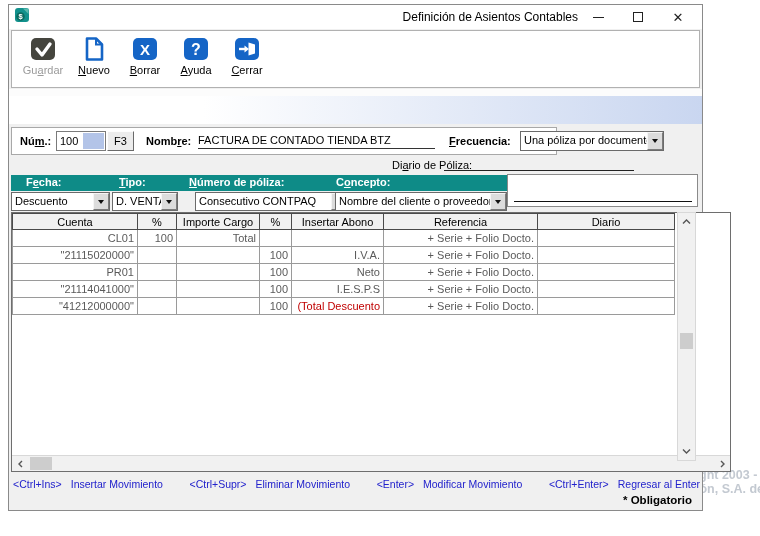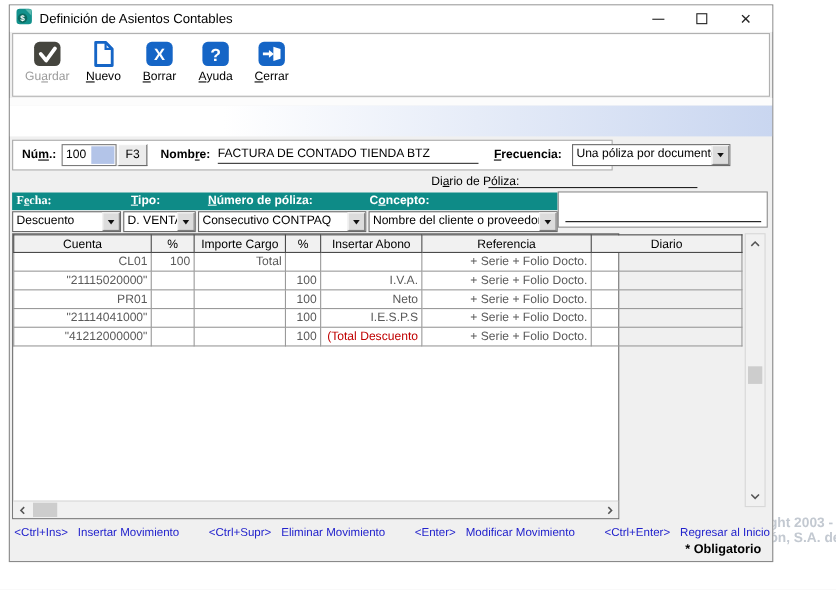--- a/index.html
+++ b/index.html
@@ -16,21 +16,21 @@
   .copyright.l2 { left:696px; top:482px; }
 
   
   .window {
     position:absolute; left:8px; top:4px; width:695px; height:507px;
     background:#f0f0f0; border:1px solid #8a8a8a;
   }
 
   .titlebar { position:absolute; left:0; top:0; right:0; height:24px; background:#fff;
     display:flex; align-items:center; padding:0 4px 0 5px; }
-  .titlebar .title { font-size:12px; margin-left:6px; flex:1; white-space:nowrap; }
+  .titlebar .title { font-size:12px; margin-left:6px; flex:1; white-space:nowrap;text-align:right; }
   .controls { display:flex; align-items:center; }
   .ctrl { width:40px; height:22px; display:flex; align-items:center; justify-content:center; cursor:default; }
   .glyph-min { width:11px; height:0; border-top:1px solid #222; }
   .glyph-max { width:10px; height:10px; border:1px solid #222; background:transparent; }
   .glyph-close { font-size:13px; color:#222; line-height:1; }
 
   
   .toolbar { position:absolute; left:2px; top:25px; width:689px; height:58px;
     background:#fff; border:1px solid #b1b1b1; display:flex; align-items:flex-start;
     padding:4px 0 0 8px; gap:5px; }
@@ -72,33 +72,33 @@
 
   
   .lbl-diario { position:absolute; left:347px; top:154px; font-size:11px;padding-left:36px; }
   .diario-underline { position:absolute; left:435px; top:153px; width:190px; height:13px;
     border-bottom:1px solid #222; font-size:11px; }
 
   
   .teal-bar { position:absolute; left:2px; top:170px; width:496px; height:16px;
     background:var(--teal-header,#0e8b87); color:#fff; font-size:11px; font-weight:bold; }
   .teal-bar span { position:absolute; top:1px; white-space:nowrap; }
-  .tl-fecha { left:4px;font-family:Liberation Serif, serif; } .tl-tipo { left:108px; } .tl-numero { left:178px; } .tl-concepto { left:325px; }
+  .tl-fecha { left:15px; } .tl-tipo { left:108px; } .tl-numero { left:178px; } .tl-concepto { left:325px; }
 
   .concept-box { position:absolute; left:498px; top:169px; width:191px; height:33px;
     background:#fff; border:1px solid #8a8a8a; }
   .concept-underline { position:absolute; left:6px; right:5px; bottom:4px; border-bottom:1px solid #111; font-size:11px; }
 
   .combo-fecha    { position:absolute; left:2px;   top:187px; width:99px;  height:19px; }
   .combo-tipo     { position:absolute; left:103px; top:187px; width:66px;  height:19px; }
-  .combo-numero   { position:absolute; left:171px; top:187px; width:153px; height:19px; }
+  .combo-numero   { position:absolute; left:186px; top:187px; width:153px; height:19px; }
   .combo-concepto { position:absolute; left:326px; top:187px; width:172px; height:19px; }
 
   
-  .listbox { position:absolute; left:2px; top:207px; width:552px; height:260px;
+  .listbox { position:absolute; left:2px; top:207px; width:720px; height:260px;
     background:#fff; border:1px solid #6e6e6e; }
   table.grid { border-collapse:collapse; table-layout:fixed; width:662px; font-size:11px; }
   table.grid th { background:#f1f1f1; border:1px solid #4a4a4a; font-weight:normal; color:#000;
     height:16px; padding:0 2px; text-align:center; white-space:nowrap; overflow:hidden; }
   table.grid td { border:1px solid #9a9a9a; color:#5a5a5a; height:17px; padding:0 3px;
     white-space:nowrap; overflow:hidden;text-align:right; }
   table.grid td.err { color:var(--error-text-red,#c00000); }
 
   .hscroll { position:absolute; left:0; right:0; bottom:0; height:16px; background:#f1f1f1;
     border-top:1px solid #d8d8d8; }
@@ -353,17 +353,17 @@
       <svg width="9" height="8" viewBox="0 0 9 8">
           <polyline points="1,2.5 4.5,6 8,2.5" fill="none" stroke="#555" stroke-width="1.4"></polyline>
         </svg>
     </span>
   </div>
 
   <div class="hints">
       <span class="hint"><span class="hkey">&lt;Ctrl+Ins&gt;</span><span class="hact">Insertar Movimiento</span></span>
       <span class="hint"><span class="hkey">&lt;Ctrl+Supr&gt;</span><span class="hact">Eliminar Movimiento</span></span>
       <span class="hint"><span class="hkey">&lt;Enter&gt;</span><span class="hact">Modificar Movimiento</span></span>
-      <span class="hint"><span class="hkey">&lt;Ctrl+Enter&gt;</span><span class="hact">Regresar al Inicio</span></span>
+      <span class="hint"><span class="hkey">&lt;Ctrl+Enter&gt;</span><span class="hact">Regresar al Enter</span></span>
     </div>
   <div class="obligatorio">* Obligatorio</div>
 
 </div>
 
 </body></html>

